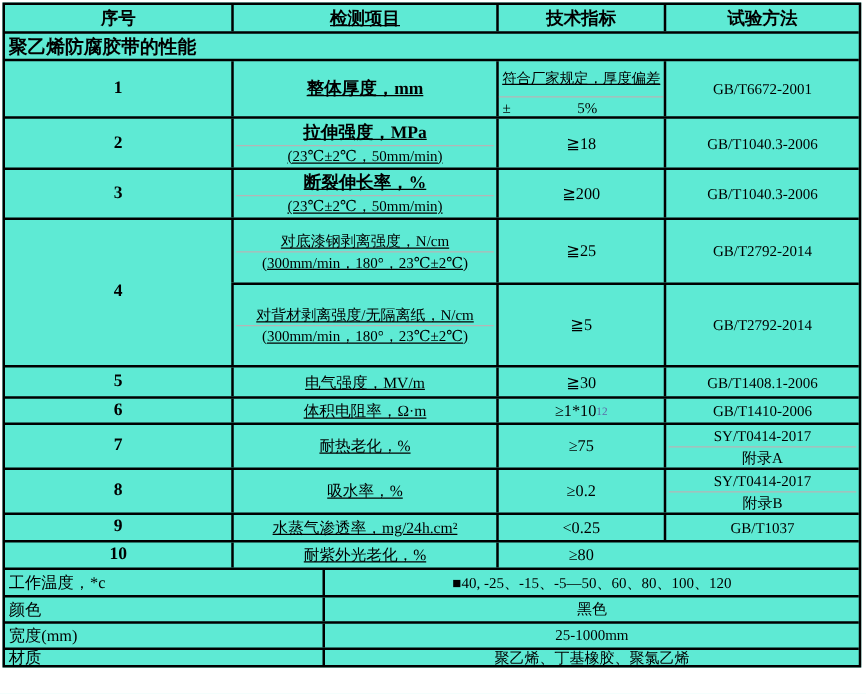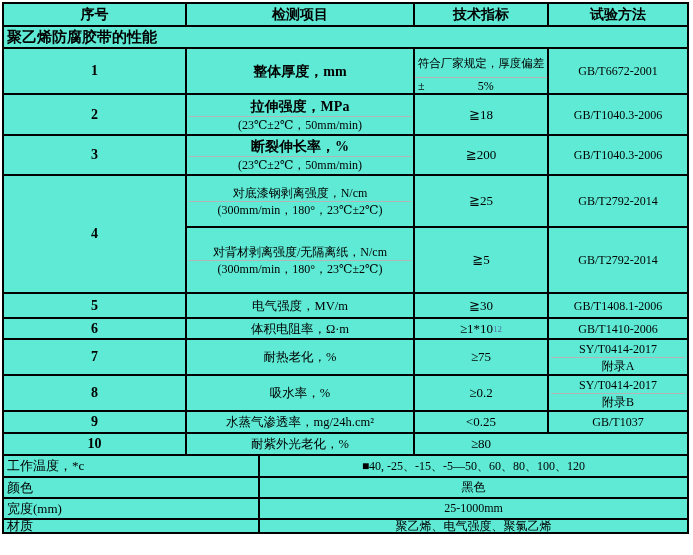--- a/index.html
+++ b/index.html
@@ -6,38 +6,38 @@
   body{width:693px;height:555px;overflow:hidden;position:relative;
        font-family:"Liberation Serif","DejaVu Serif",serif;color:#000;}
   .tbl{position:absolute;left:2px;top:2px;width:687px;border:2px solid #000;
        box-sizing:border-box;background:#5eead4;}
   .row{display:flex;border-top:2px solid #000;box-sizing:border-box;align-items:stretch;}
   .row.first{border-top:none;}
   .cell{box-sizing:border-box;border-left:2px solid #000;display:flex;
         align-items:center;justify-content:center;overflow:hidden;text-align:center;}
   .cfirst{border-left:none;}
   .w-num{width:181px;}
-  .w-item{width:228px;}
+  .w-item{width:212px;text-decoration:underline;}
   .w-spec{width:134px;}
   .w-method{flex:1;}
   .hdr{font-weight:bold;font-size:14px;}
   .numcell{font-weight:bold;font-size:14px;}
   .bolditem{font-weight:bold;font-size:14px;line-height:17px;}
   .reg{font-size:12.5px;line-height:14px;}
   .small{font-size:12px;line-height:14px;}
   .spec{font-size:13px;}
   .method{font-size:12px;line-height:14px;}
   .col{flex-direction:column;justify-content:center;padding:1px 2px;}
   .sep{height:1px;background:#b5b5b5;width:100%;flex:0 0 1px;margin:1px 0;}
   .section-row{height:22px;}
   .section-cell{flex:1;display:flex;align-items:center;justify-content:flex-start;
         font-weight:bold;font-size:15px;padding-left:3px;overflow:hidden;}
   .split{flex-direction:column;align-items:stretch;justify-content:flex-start;padding:0;}
   .split-top{flex:1;display:flex;align-items:center;justify-content:center;
-        font-size:11.5px;line-height:14px;text-align:center;padding:0 2px;}
+        font-size:11.5px;line-height:14px;text-align:center;padding:0 2px;text-decoration:underline;}
   .split-bottom{height:14px;display:flex;align-items:center;font-size:12px;}
   .pm{padding-left:3px;}
   .pct{flex:1;text-align:center;}
   .r4right{flex:1;display:flex;flex-direction:column;}
   .subrow{display:flex;box-sizing:border-box;align-items:stretch;}
   .subrow-b{border-top:2px solid #000;flex:1;}
   sup.blue{color:#5b6ca8;font-size:9px;vertical-align:super;line-height:0;}
   .prow{display:flex;border-top:2px solid #000;box-sizing:border-box;align-items:stretch;}
   .plabel{width:254px;box-sizing:border-box;display:flex;align-items:center;
         padding-left:3px;font-size:13px;overflow:hidden;}
@@ -179,16 +179,16 @@
   <div class="prow" style="height:21px">
     <div class="plabel">颜色</div>
     <div class="pvalue">黑色</div>
   </div>
   <div class="prow" style="height:21px">
     <div class="plabel">宽度(mm)</div>
     <div class="pvalue">25-1000mm</div>
   </div>
   <div class="prow" style="height:14px">
     <div class="plabel">材质</div>
-    <div class="pvalue">聚乙烯、电气强度、聚氯乙烯</div>
+    <div class="pvalue">聚乙烯、丁基橡胶、聚氯乙烯</div>
   </div>
 
 </div>
 
 </body></html>

